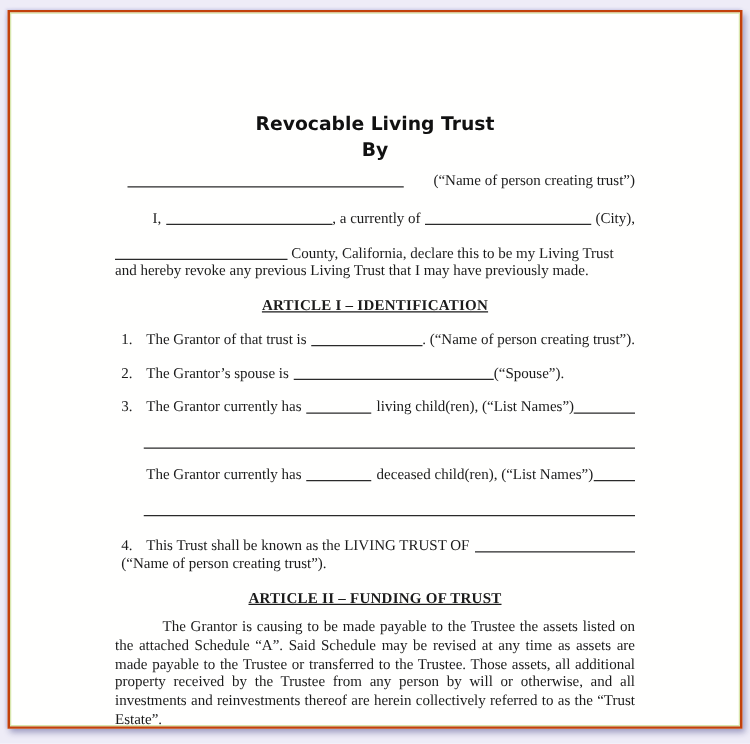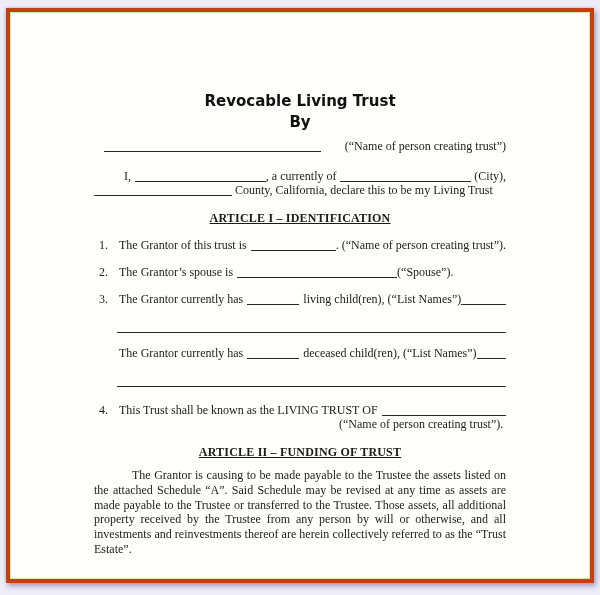--- a/index.html
+++ b/index.html
@@ -6,21 +6,21 @@
   body {
     width:600px; height:595px;
     background:#eeecf7;
     font-family:"Liberation Serif", serif;
     color:#1b1b1b;
     position:relative;
     overflow:hidden;
   }
   .frame {
     position:absolute; left:6px; top:8px; right:6px; bottom:12px;
-    border:4px solid #c2410c;
+    border:2px solid #c2410c;
     background:#fffffe;
     box-shadow:2px 3px 5px rgba(35,35,110,0.40), -1px -1px 2px rgba(120,120,200,0.25);
   }
   .inner {
     position:absolute; inset:0;
     border:1px solid #d8e6ad;
     padding:78px 83px 0 83px;
     box-sizing:border-box;
   }
   .title {
@@ -37,42 +37,42 @@
     border-bottom:1px solid #2a2a2a;
     height:11px;
     vertical-align:baseline;
   }
   .frow { display:flex; align-items:flex-end; }
   .frow .blank { margin-bottom:1px; }
   .frow span.txt { white-space:nowrap; }
   .fill { flex:1; }
   .row-nameblank { margin-top:6px;gap:24px; }
   .row-i { margin-top:16px; padding-left:30px; }
-  .row-county { }
+  .row-county { margin-top:14px; }
   .article-heading {
     text-align:center;
     font-weight:bold;
     font-size:12px;
     line-height:14px;
     text-decoration:underline;
     margin-top:14px;
     letter-spacing:0.2px;
   }
   .items { padding-left:5px; }
   .item { margin-top:13px; }
   .num { width:20px; flex:none; }
   .no-num { width:20px; flex:none; }
   .sep-line {
     border-bottom:1px solid #2a2a2a;
     margin-left:18px;
     margin-top:26px;
     height:0;
   }
   .item-sub { margin-top:13px; }
-  .caption { margin-left:240px; font-size:12px; line-height:14px; }
+  .caption { font-size:12px; line-height:14px; }
   .para {
     margin-top:9px;
     font-size:12px;
     line-height:14.8px;
     text-align:justify;
     text-indent:38px;
   }
   .gap-r { margin-right:4px; }
   .gap-l { margin-left:3px; }
 </style>
@@ -97,28 +97,29 @@
       <span class="blank fill"></span>
       <span class="txt gap-r">, a currently of</span>
       <span class="blank fill"></span>
       <span class="txt gap-l">(City),</span>
     </div>
 
     <div class="body-line frow row-county">
       <span class="blank" style="width:138px;"></span>
       <span class="txt gap-l">County, California, declare this to be my Living Trust</span>
     </div>
+    <div class="body-line">and hereby revoke any previous Living Trust that I may have previously made.</div>
 
     <div class="article-heading">ARTICLE I – IDENTIFICATION</div>
 
     <div class="items">
 
       <div class="body-line frow item">
         <span class="num">1.</span>
-        <span class="txt gap-r">The Grantor of this trust is</span>
+        <span class="txt gap-r">The Grantor of that trust is</span>
         <span class="blank fill"></span>
         <span class="txt">. (“Name of person creating trust”).</span>
       </div>
 
       <div class="body-line frow item">
         <span class="num">2.</span>
         <span class="txt gap-r">The Grantor’s spouse is</span>
         <span class="blank" style="width:160px;"></span>
         <span class="txt">(“Spouse”).</span>
       </div>

